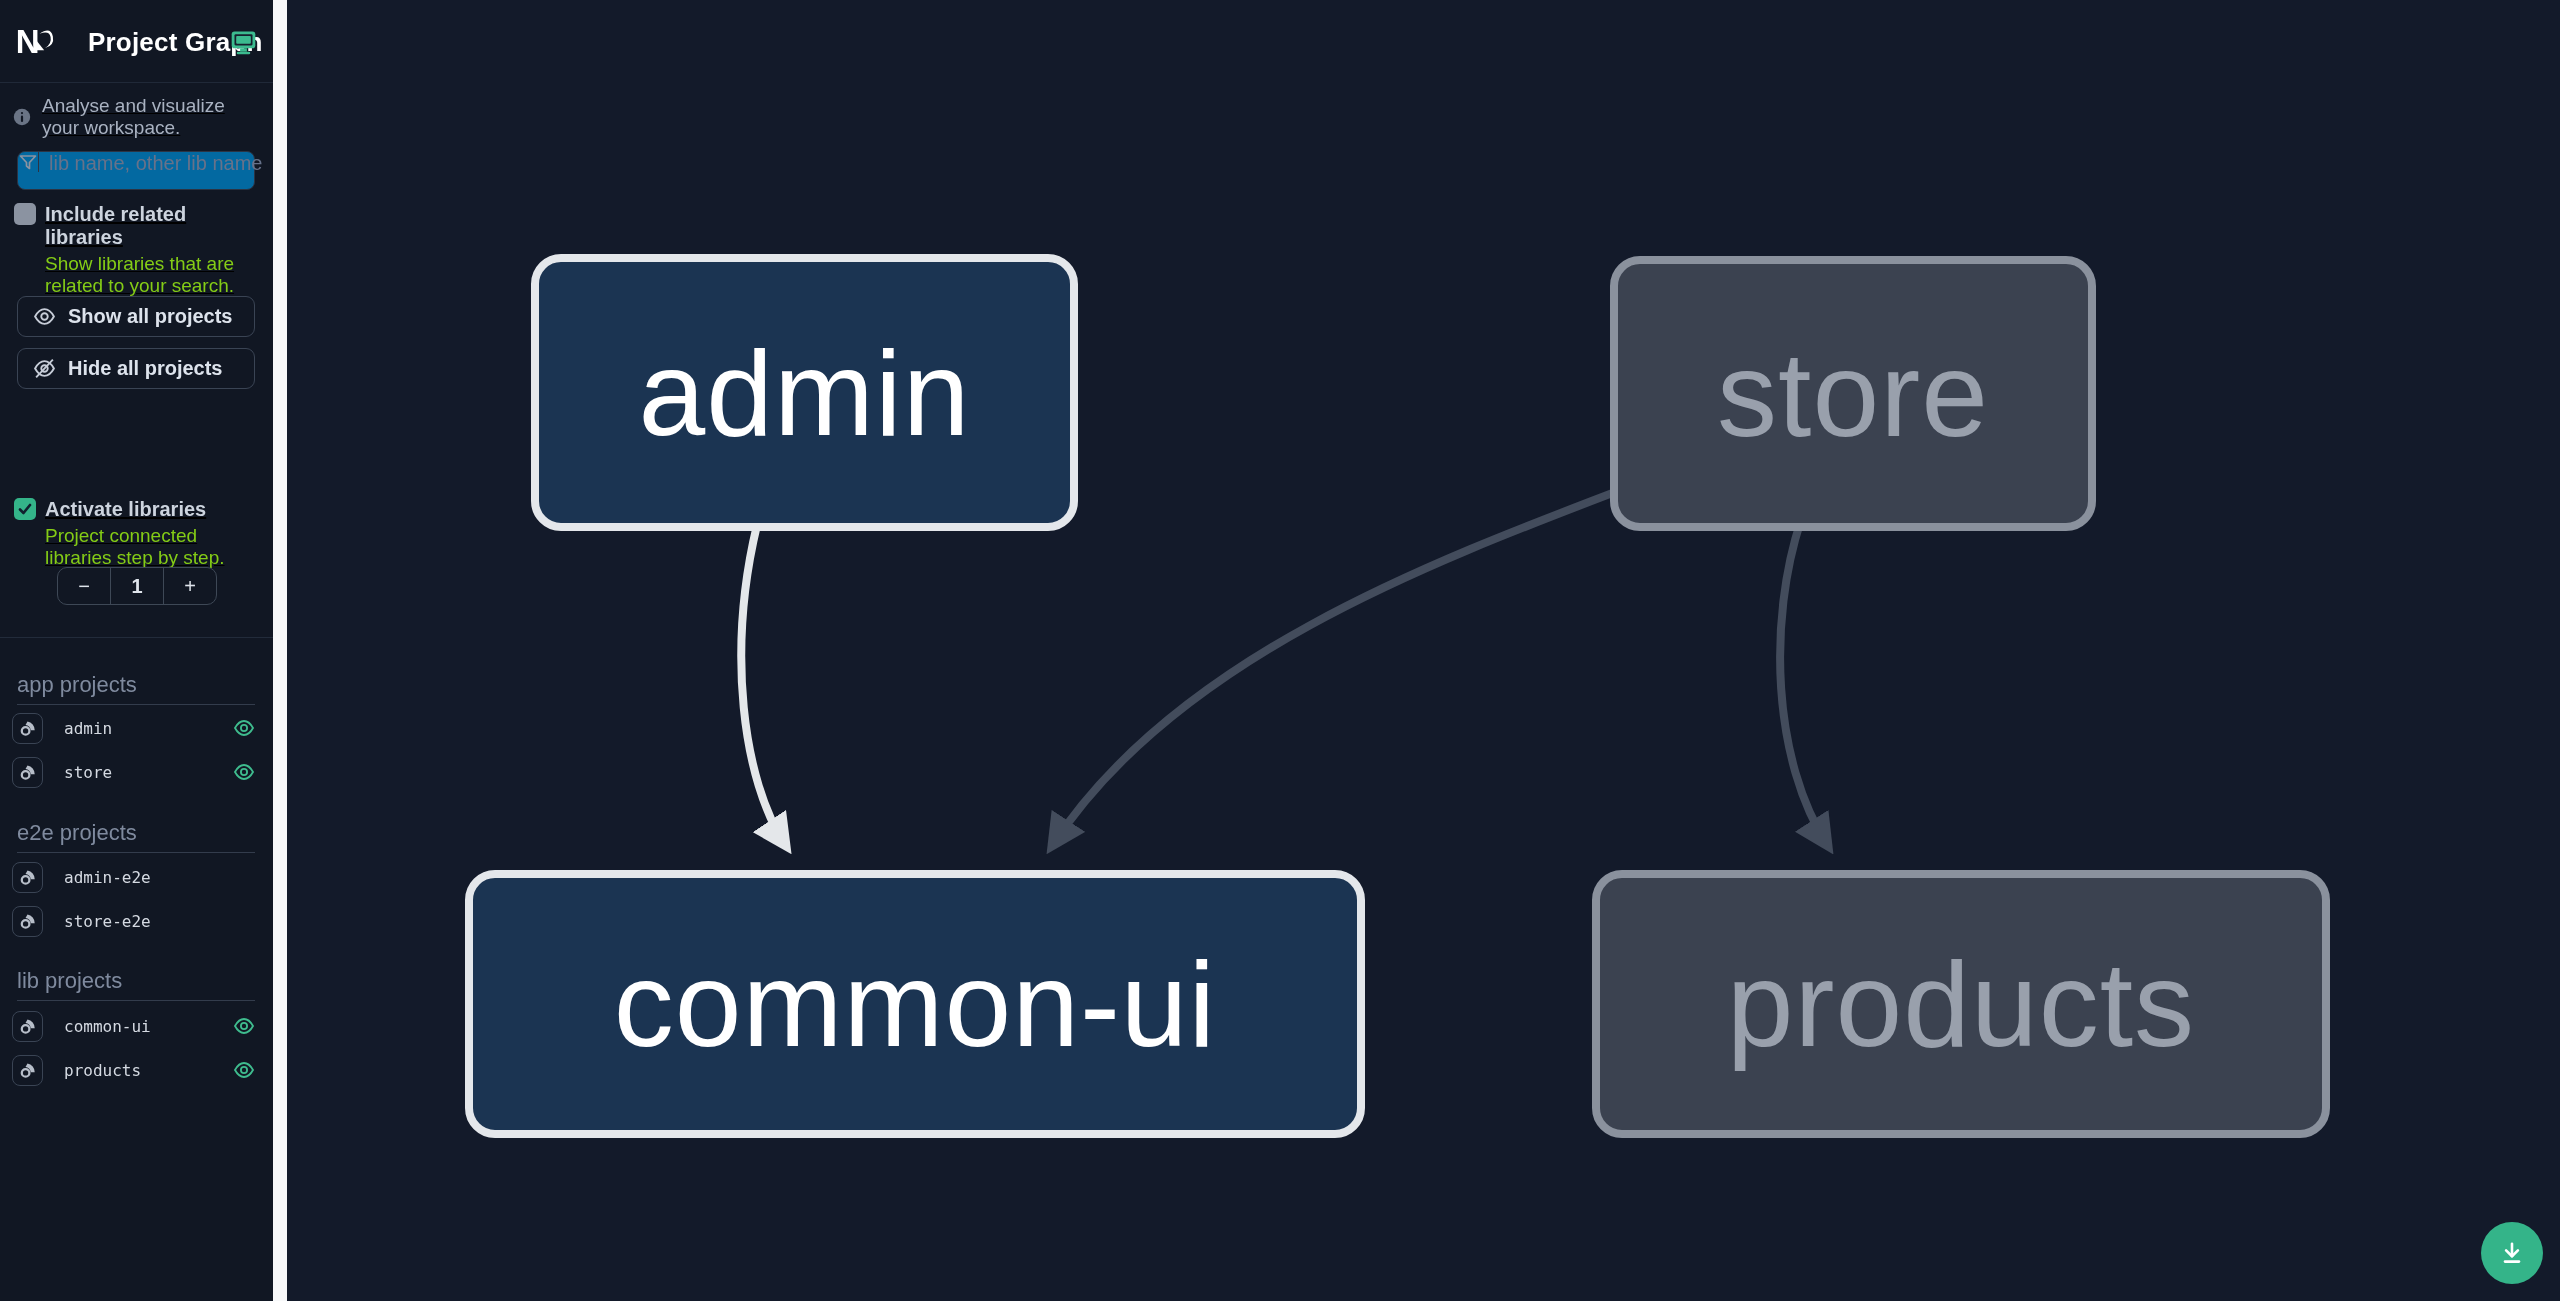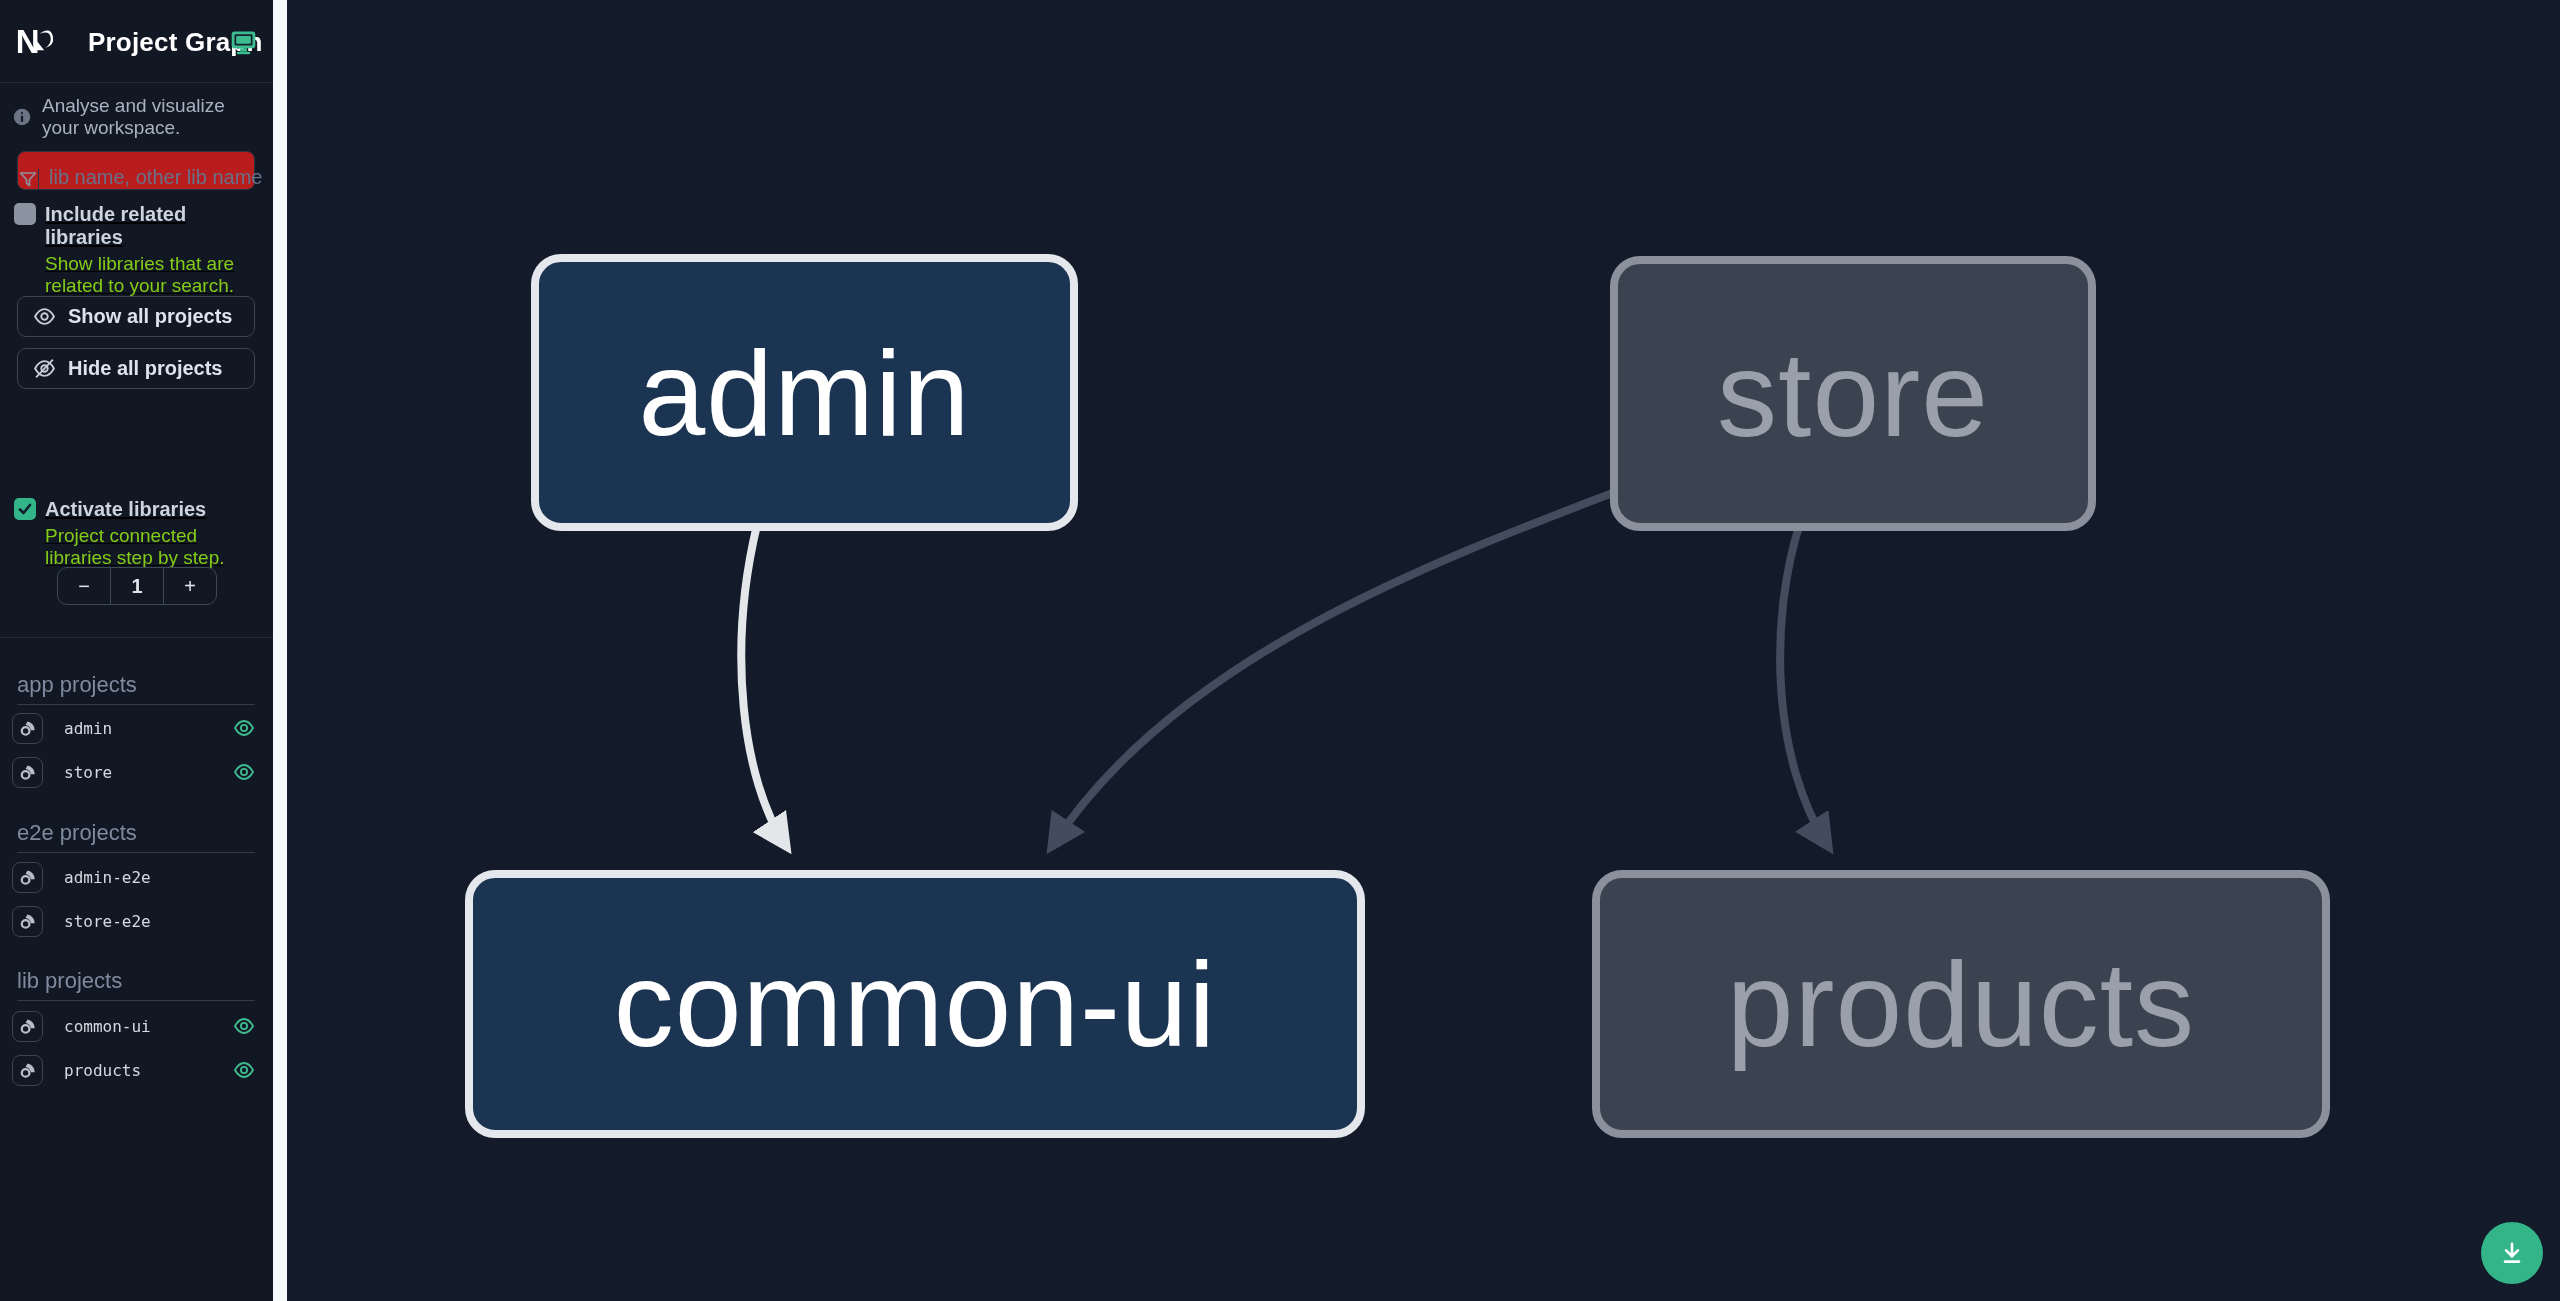--- a/index.html
+++ b/index.html
@@ -14,26 +14,26 @@
   
   .sidebar { position:absolute; left:0; top:0; width:273px; height:1301px; background:#111723; }
   .v-divider { position:absolute; left:273px; top:0; width:14px; height:1301px; background:#f7f8f9; }
   .canvas { position:absolute; left:287px; top:0; right:0; bottom:0; }
 
   .sb-header { position:absolute; left:0; top:0; width:273px; height:83px; border-bottom:1px solid #202938; }
   .nx-logo { position:absolute; left:13px; top:19px; width:44px; height:44px; }
   .sb-title { position:absolute; left:88px; top:27px; font-size:26px; font-weight:700; color:#ffffff; letter-spacing:.2px; }
   .monitor-icon { position:absolute; left:230px; top:28px; width:27px; height:27px; }
 
-  .tagline-row { position:absolute; left:13px; top:95px; width:250px; display:flex; align-items:center; gap:11px; }
+  .tagline-row { position:absolute; left:13px; top:95px; width:250px; display:flex; align-items:center; gap:11px;text-decoration:underline; }
   .tagline-row svg { flex:0 0 auto; }
   .tagline-text { font-size:19px; color:#a9b2c1; }
 
   .search-box { position:absolute; left:17px; top:151px; width:238px; height:39px;
-    background:#b91c1c; border:1px solid #2b3444; border-radius:8px; display:flex; align-items:flex-end; }
+    background:#0369a1; border:1px solid #2b3444; border-radius:8px; display:flex; align-items:flex-start; }
   .search-icon-cell { width:35px; display:flex; align-items:center; justify-content:center; border-right:1px solid #2b3444; }
   .search-box input { flex:1; background:transparent; border:none; outline:none; padding:0 10px;
     font-family:"Liberation Sans", sans-serif; font-size:20px; color:#dfe4ec; }
   .search-box input::placeholder { color:#67728a; }
 
   .cb-row { position:absolute; left:14px; width:246px;text-decoration:underline; }
   .cb-box { position:absolute; left:0; top:0; width:22px; height:22px; border-radius:5px; }
   .cb-gray { background:#8b93a1; }
   .cb-white { background:#ffffff; }
   .cb-teal { background:#34b489; display:flex; align-items:center; justify-content:center; }

